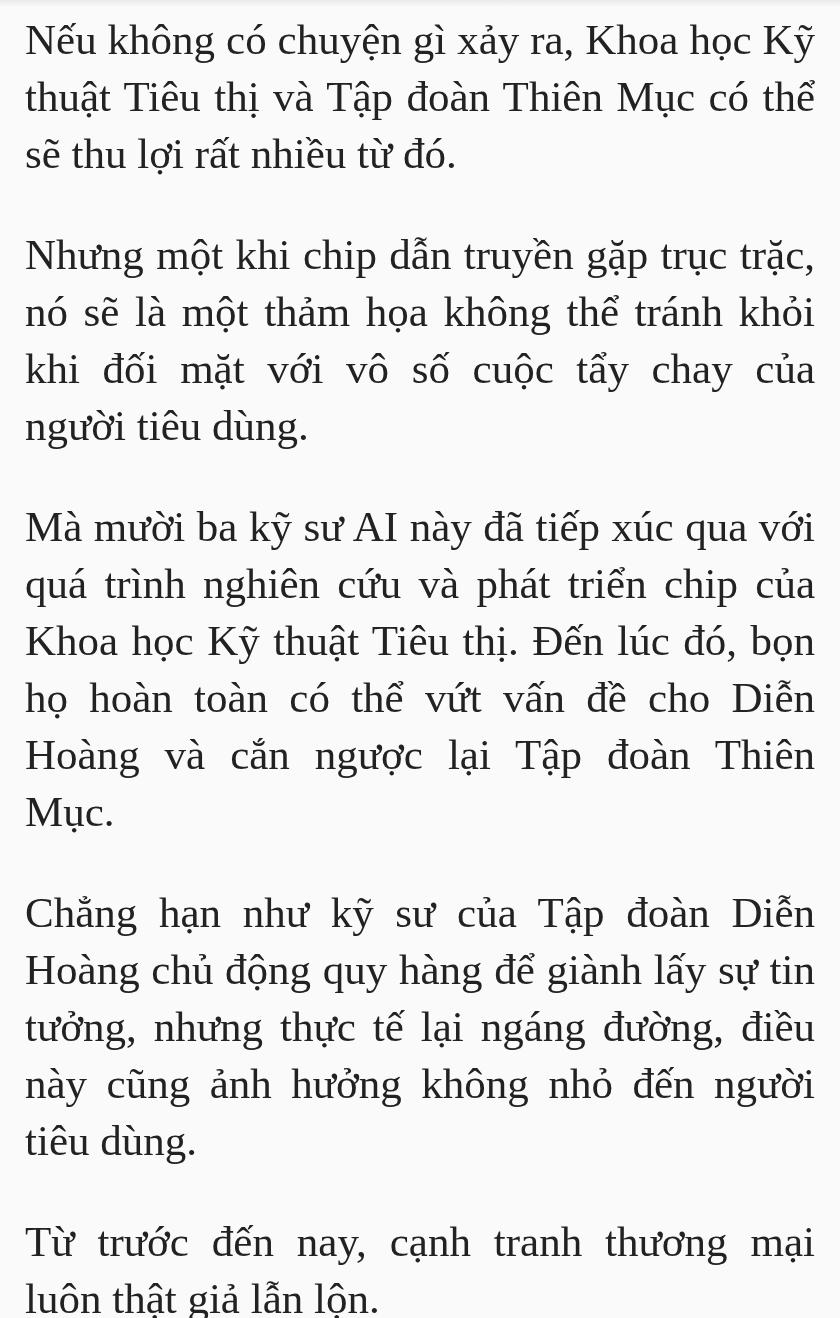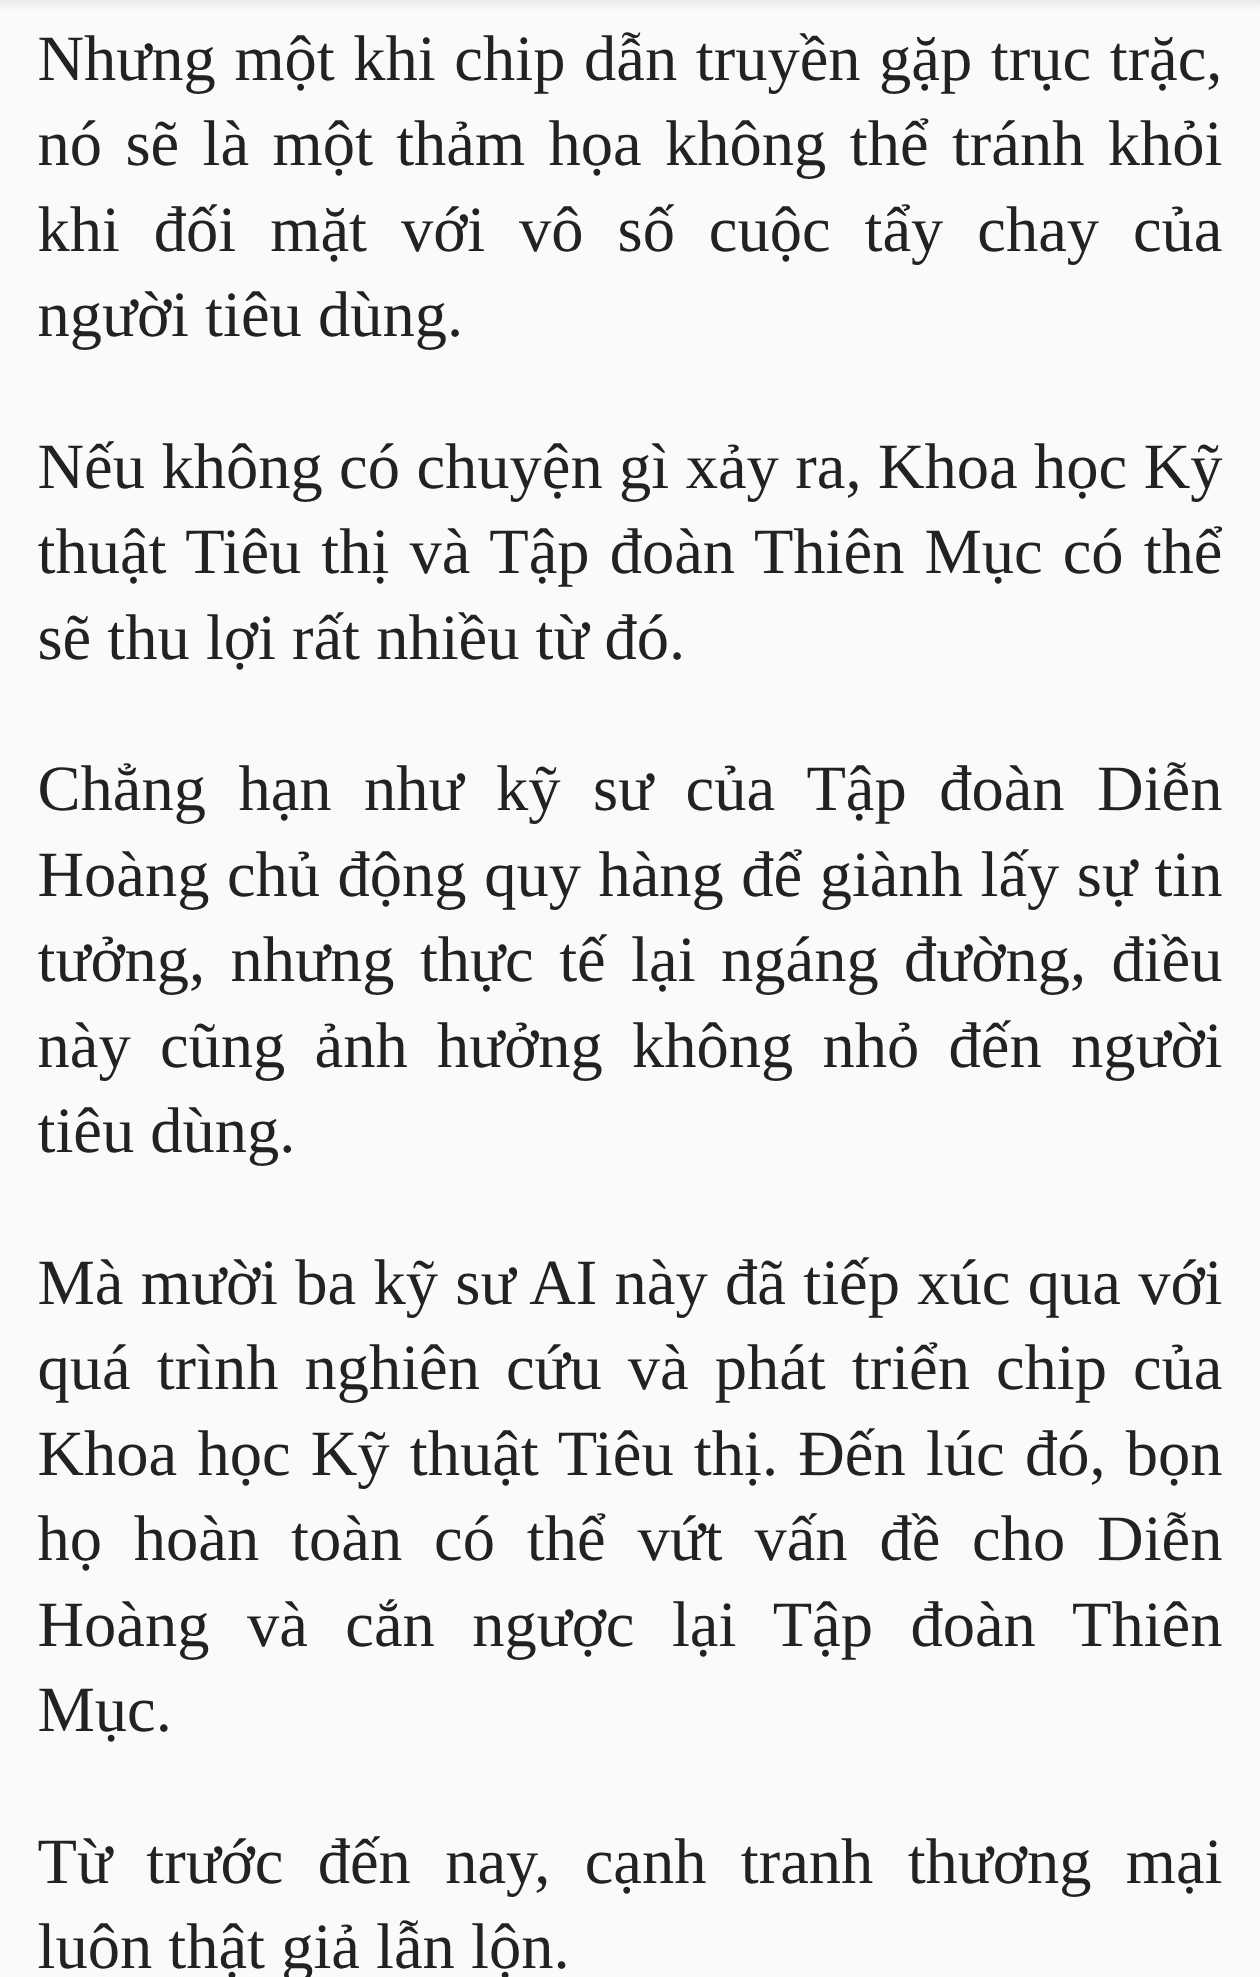--- a/index.html
+++ b/index.html
@@ -32,18 +32,18 @@
   .reader-content p:last-child {
     margin-bottom: 0;
   }
 </style>
 </head>
 <body>
 
 <div class="page-top-shadow"></div>
 
 <main class="reader-content">
+  <p>Nếu không có chuyện gì xảy ra, Khoa học Kỹ thuật Tiêu thị và Tập đoàn Thiên Mục có thể sẽ thu lợi rất nhiều từ đó.</p>
   <p>Nhưng một khi chip dẫn truyền gặp trục trặc, nó sẽ là một thảm họa không thể tránh khỏi khi đối mặt với vô số cuộc tẩy chay của người tiêu dùng.</p>
-  <p>Nếu không có chuyện gì xảy ra, Khoa học Kỹ thuật Tiêu thị và Tập đoàn Thiên Mục có thể sẽ thu lợi rất nhiều từ đó.</p>
+  <p>Mà mười ba kỹ sư AI này đã tiếp xúc qua với quá trình nghiên cứu và phát triển chip của Khoa học Kỹ thuật Tiêu thị. Đến lúc đó, bọn họ hoàn toàn có thể vứt vấn đề cho Diễn Hoàng và cắn ngược lại Tập đoàn Thiên Mục.</p>
   <p>Chẳng hạn như kỹ sư của Tập đoàn Diễn Hoàng chủ động quy hàng để giành lấy sự tin tưởng, nhưng thực tế lại ngáng đường, điều này cũng ảnh hưởng không nhỏ đến người tiêu dùng.</p>
-  <p>Mà mười ba kỹ sư AI này đã tiếp xúc qua với quá trình nghiên cứu và phát triển chip của Khoa học Kỹ thuật Tiêu thị. Đến lúc đó, bọn họ hoàn toàn có thể vứt vấn đề cho Diễn Hoàng và cắn ngược lại Tập đoàn Thiên Mục.</p>
   <p>Từ trước đến nay, cạnh tranh thương mại luôn thật giả lẫn lộn.</p>
 </main>
 
 </body></html>

